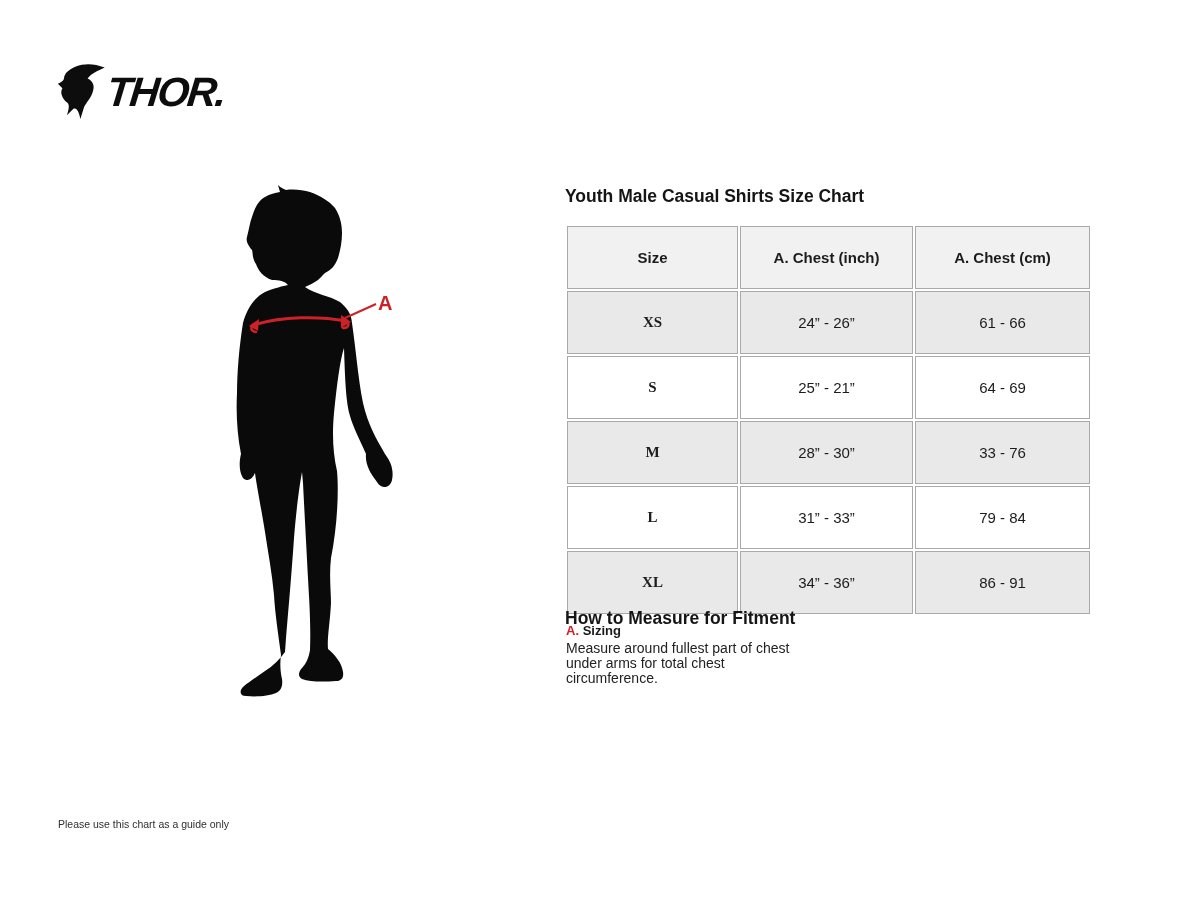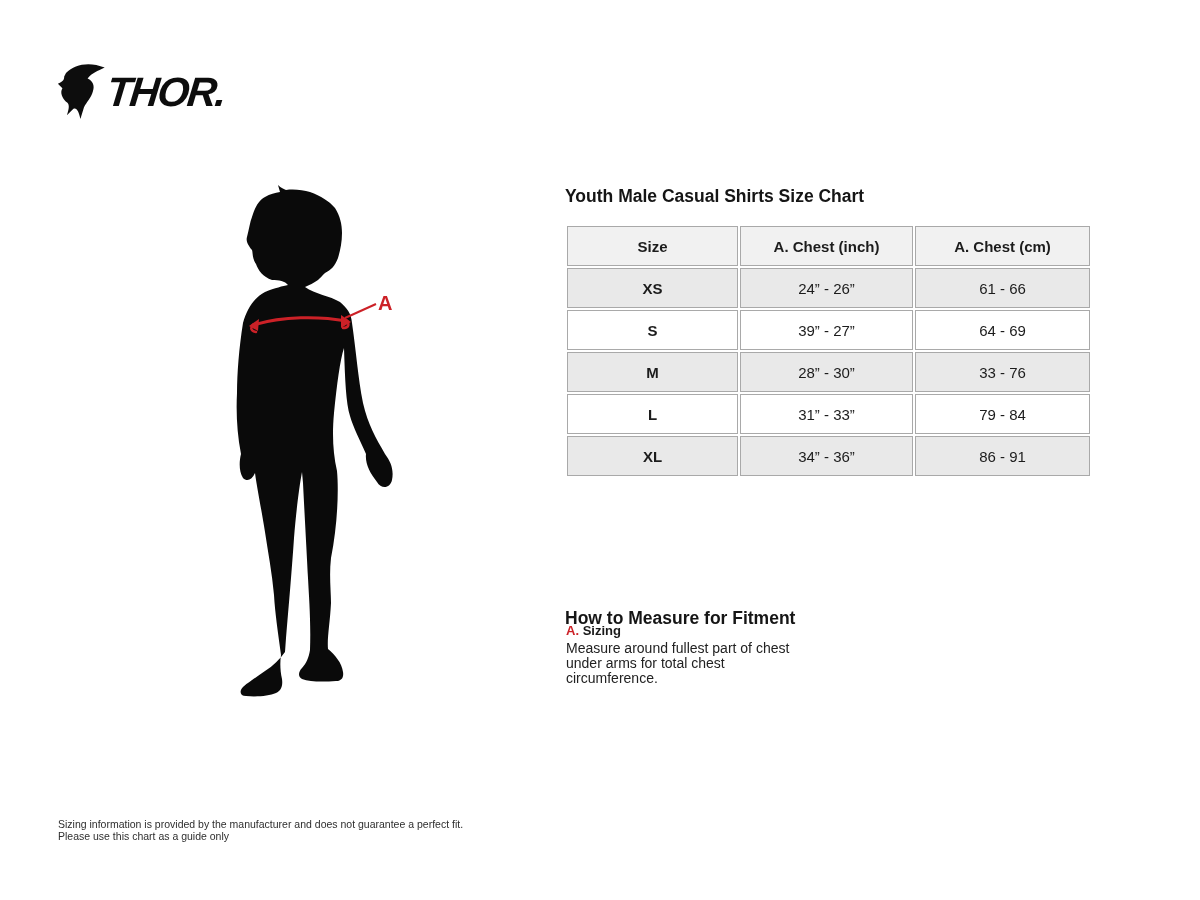--- a/index.html
+++ b/index.html
@@ -16,25 +16,25 @@
   
   .figure-wrap { position:absolute; left:195px; top:182px; width:270px; height:530px; }
   .marker-a { position:absolute; left:378px; top:292px; font-size:20px; font-weight:bold;
     color:#cc2127; font-style:normal; }
 
   
   .chart-title { position:absolute; left:565px; top:186px; font-size:17.5px; font-weight:bold; color:#151515; }
 
   table.size-table { position:absolute; left:565px; top:224px; width:527px;
     border-collapse:separate; border-spacing:2px; table-layout:fixed; background:#ffffff; }
-  .size-table th, .size-table td { border:1px solid #a9a9a9; height:40px;
+  .size-table th, .size-table td { border:1px solid #a9a9a9; height:63px;
     text-align:center; vertical-align:middle; font-size:15px; color:#1c1c1c; background:#ffffff; }
   .size-table th { background:#f1f1f1; font-weight:bold; }
   .size-table tr.alt td { background:#e9e9e9; }
-  .size-table td.size-col { font-weight:bold; }
+  .size-table td.size-col { font-weight:bold;font-family:Liberation Serif, serif; }
 
   .measure-heading { position:absolute; left:565px; top:589px; font-size:17.5px; font-weight:bold; color:#151515;margin-top:19px; }
   .measure-key-line { position:absolute; left:566px; top:623px; font-size:13px; font-weight:bold; color:#1a1a1a; }
   .measure-key-line .key { color:#cc2127; }
   .measure-desc { position:absolute; left:566px; top:641px; width:236px;
     font-size:14px; line-height:15px; color:#222222; }
 
   
   .footer { position:absolute; left:58px; top:818px; font-size:10.5px; line-height:12px; color:#2e2e2e; }
 </style>
@@ -144,21 +144,21 @@
     <th>A. Chest (inch)</th>
     <th>A. Chest (cm)</th>
   </tr>
   <tr class="alt">
     <td class="size-col">XS</td>
     <td>24” - 26”</td>
     <td>61 - 66</td>
   </tr>
   <tr>
     <td class="size-col">S</td>
-    <td>39” - 27”</td>
+    <td>25” - 21”</td>
     <td>64 - 69</td>
   </tr>
   <tr class="alt">
     <td class="size-col">M</td>
     <td>28” - 30”</td>
     <td>33 - 76</td>
   </tr>
   <tr>
     <td class="size-col">L</td>
     <td>31” - 33”</td>
@@ -173,15 +173,14 @@
   </table>
 
 <div class="measure-heading">How to Measure for Fitment</div>
 <div class="measure-key-line">
   <span class="key">A.</span>
   <span>Sizing</span>
 </div>
 <div class="measure-desc">Measure around fullest part of chest under arms for total chest circumference.</div>
 
 <div class="footer">
-  <div>Sizing information is provided by the manufacturer and does not guarantee a perfect fit.</div>
   <div>Please use this chart as a guide only</div>
 </div>
 
 </body></html>

